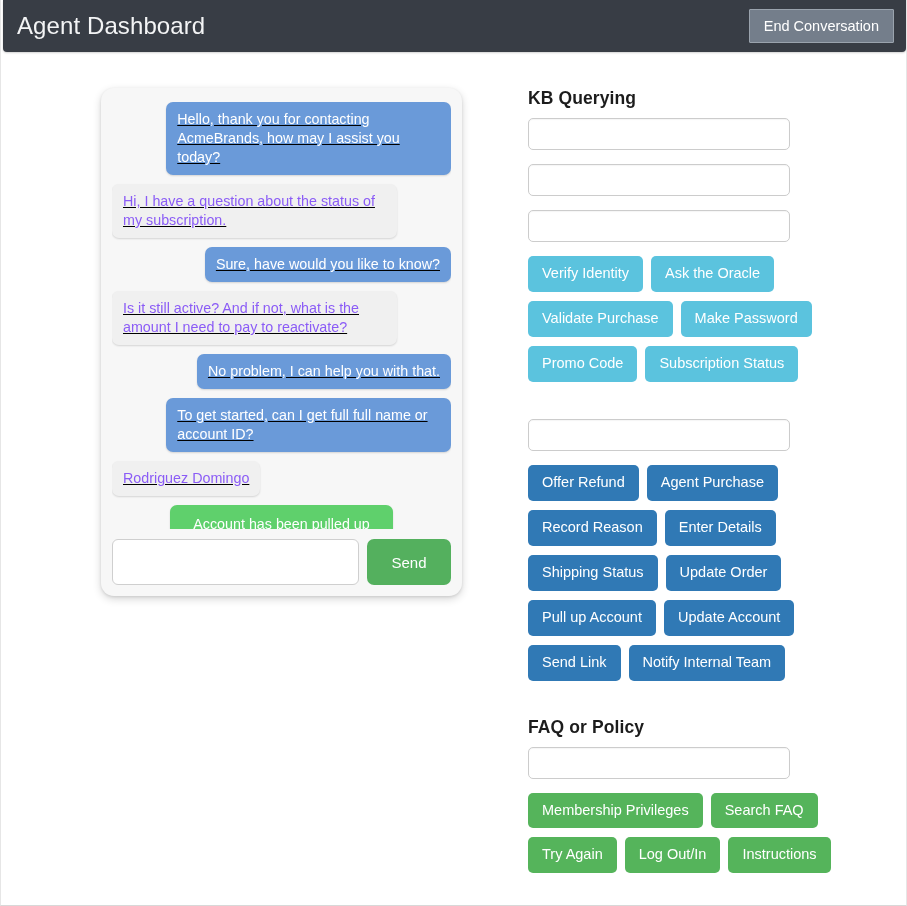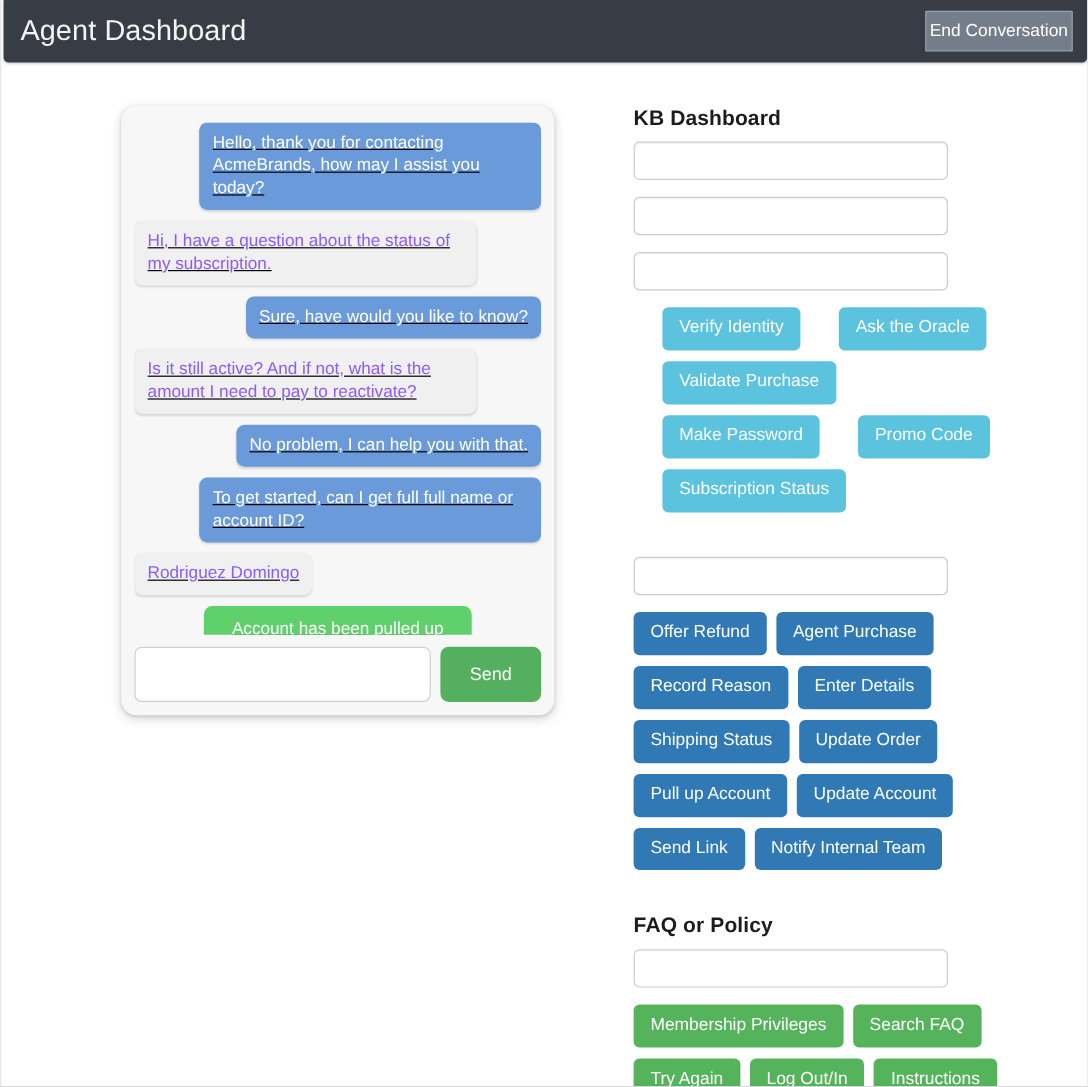--- a/index.html
+++ b/index.html
@@ -46,21 +46,21 @@
     font-size: 24px;
     font-weight: 400;
     letter-spacing: 0.1px;
     line-height: 1;
   }
   .end-conv-btn {
     background: #747e8b;
     color: #ffffff;
     border: 1px solid #9aa3ad;
     border-radius: 1px;
-    padding: 8px 3px;
+    padding: 8px 14px;
     font-size: 14.5px;
     font-family: "Liberation Sans", sans-serif;
     cursor: pointer;
     line-height: 1.15;
   }
 
   
   .content {
     position: absolute;
     top: 52px;
@@ -190,21 +190,21 @@
     border: none;
     border-radius: 5px;
     color: #ffffff;
     font-size: 14.5px;
     font-family: "Liberation Sans", sans-serif;
     padding: 10px 14px;
     cursor: pointer;
     line-height: 1.1;
     white-space: nowrap;
   }
-  .btn.info    { background: #5bc3de; margin-left: 24px; }
+  .btn.info    { background: #5bc3de; }
   .btn.primary { background: #3079b5; }
   .btn.success { background: #55b45b; }
 
   .gap-kb  { height: 37px; }
   .gap-iz  { height: 36px; }
 </style>
 </head>
 <body>
 
 <div class="page">
@@ -245,21 +245,21 @@
         </div>
       <div class="chat-input-row">
         <input class="chat-text-input" type="text" placeholder="" style="">
         <button class="send-btn">Send</button>
       </div>
     </div>
 
     <div class="side-col">
 
       <div class="section">
-        <h2 class="section-title">KB Dashboard</h2>
+        <h2 class="section-title">KB Querying</h2>
         <input class="field" type="text" placeholder="" style="">
         <input class="field" type="text" placeholder="" style="">
         <input class="field" type="text" placeholder="" style="">
         <div class="btn-grid" id="kb-buttons">
             <button class="btn info">Verify Identity</button>
             <button class="btn info">Ask the Oracle</button>
             <button class="btn info">Validate Purchase</button>
             <button class="btn info">Make Password</button>
             <button class="btn info">Promo Code</button>
             <button class="btn info">Subscription Status</button>

